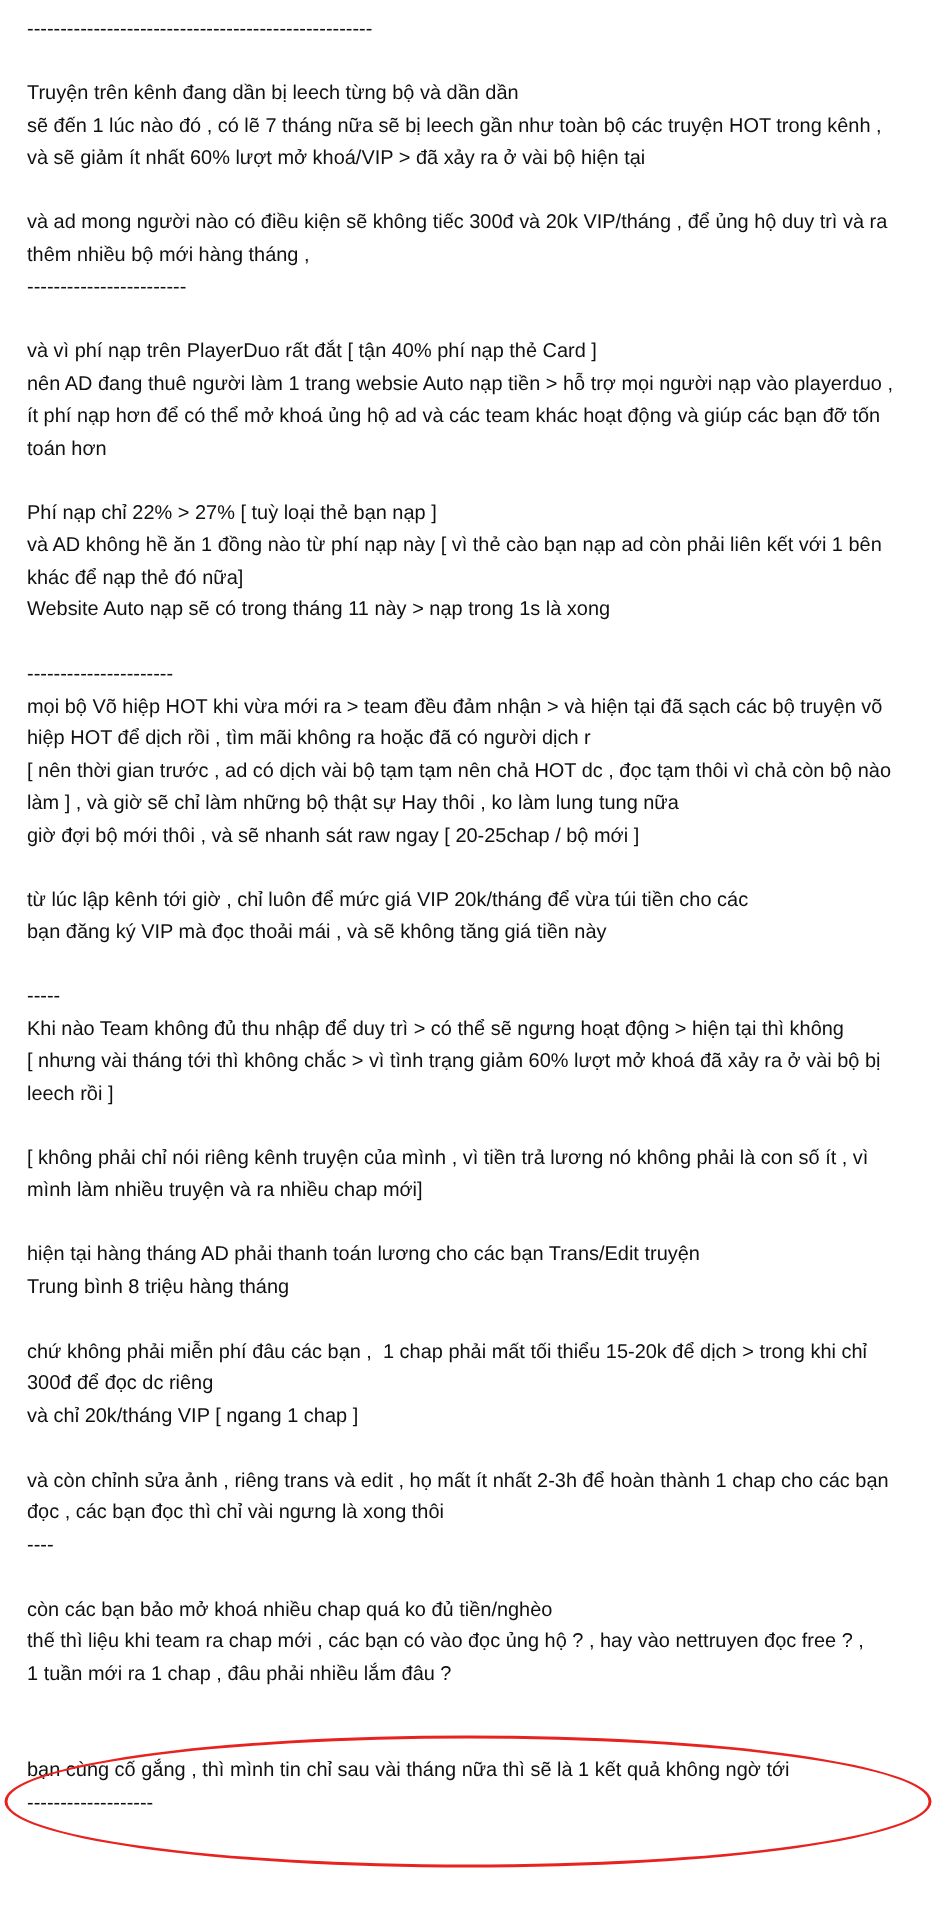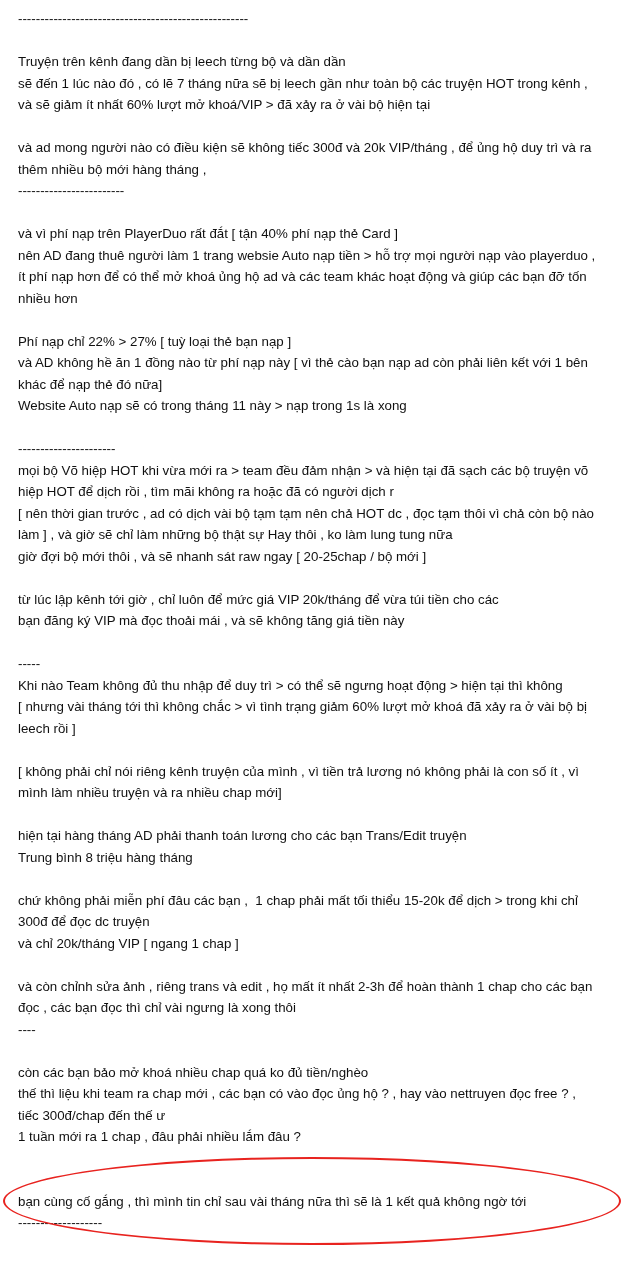--- a/index.html
+++ b/index.html
@@ -56,21 +56,21 @@
       <div class="para">sẽ đến 1 lúc nào đó , có lẽ 7 tháng nữa sẽ bị leech gần như toàn bộ các truyện HOT trong kênh ,</div>
       <div class="para">và sẽ giảm ít nhất 60% lượt mở khoá/VIP &gt; đã xảy ra ở vài bộ hiện tại</div>
       <div class="blank"></div>
       <div class="para">và ad mong người nào có điều kiện sẽ không tiếc 300đ và 20k VIP/tháng , để ủng hộ duy trì và ra</div>
       <div class="para">thêm nhiều bộ mới hàng tháng ,</div>
       <div class="para">------------------------</div>
       <div class="blank"></div>
       <div class="para">và vì phí nạp trên PlayerDuo rất đắt [ tận 40% phí nạp thẻ Card ]</div>
       <div class="para">nên AD đang thuê người làm 1 trang websie Auto nạp tiền &gt; hỗ trợ mọi người nạp vào playerduo ,</div>
       <div class="para">ít phí nạp hơn để có thể mở khoá ủng hộ ad và các team khác hoạt động và giúp các bạn đỡ tốn</div>
-      <div class="para">nhiều hơn</div>
+      <div class="para">toán hơn</div>
       <div class="blank"></div>
       <div class="para">Phí nạp chỉ 22% &gt; 27% [ tuỳ loại thẻ bạn nạp ]</div>
       <div class="para">và AD không hề ăn 1 đồng nào từ phí nạp này [ vì thẻ cào bạn nạp ad còn phải liên kết với 1 bên</div>
       <div class="para">khác để nạp thẻ đó nữa]</div>
       <div class="para">Website Auto nạp sẽ có trong tháng 11 này &gt; nạp trong 1s là xong</div>
       <div class="blank"></div>
       <div class="para">----------------------</div>
       <div class="para">mọi bộ Võ hiệp HOT khi vừa mới ra &gt; team đều đảm nhận &gt; và hiện tại đã sạch các bộ truyện võ</div>
       <div class="para">hiệp HOT để dịch rồi , tìm mãi không ra hoặc đã có người dịch r</div>
       <div class="para">[ nên thời gian trước , ad có dịch vài bộ tạm tạm nên chả HOT dc , đọc tạm thôi vì chả còn bộ nào</div>
@@ -85,30 +85,29 @@
       <div class="para">[ nhưng vài tháng tới thì không chắc &gt; vì tình trạng giảm 60% lượt mở khoá đã xảy ra ở vài bộ bị</div>
       <div class="para">leech rồi ]</div>
       <div class="blank"></div>
       <div class="para">[ không phải chỉ nói riêng kênh truyện của mình , vì tiền trả lương nó không phải là con số ít , vì</div>
       <div class="para">mình làm nhiều truyện và ra nhiều chap mới]</div>
       <div class="blank"></div>
       <div class="para">hiện tại hàng tháng AD phải thanh toán lương cho các bạn Trans/Edit truyện</div>
       <div class="para">Trung bình 8 triệu hàng tháng</div>
       <div class="blank"></div>
       <div class="para">chứ không phải miễn phí đâu các bạn ,  1 chap phải mất tối thiểu 15-20k để dịch &gt; trong khi chỉ</div>
-      <div class="para">300đ để đọc dc truyện</div>
+      <div class="para">300đ để đọc dc riêng</div>
       <div class="para">và chỉ 20k/tháng VIP [ ngang 1 chap ]</div>
       <div class="blank"></div>
       <div class="para">và còn chỉnh sửa ảnh , riêng trans và edit , họ mất ít nhất 2-3h để hoàn thành 1 chap cho các bạn</div>
       <div class="para">đọc , các bạn đọc thì chỉ vài ngưng là xong thôi</div>
       <div class="para">----</div>
       <div class="blank"></div>
       <div class="para">còn các bạn bảo mở khoá nhiều chap quá ko đủ tiền/nghèo</div>
       <div class="para">thế thì liệu khi team ra chap mới , các bạn có vào đọc ủng hộ ? , hay vào nettruyen đọc free ? ,</div>
-      <div class="para">tiếc 300đ/chap đến thế ư</div>
       <div class="para">1 tuần mới ra 1 chap , đâu phải nhiều lắm đâu ?</div>
       <div class="blank"></div>
       <div class="blank"></div>
       <div class="para">bạn cùng cố gắng , thì mình tin chỉ sau vài tháng nữa thì sẽ là 1 kết quả không ngờ tới</div>
       <div class="para">-------------------</div>
     </div>
   <div id="ellipse"></div>
 </div>
 
 </body></html>

